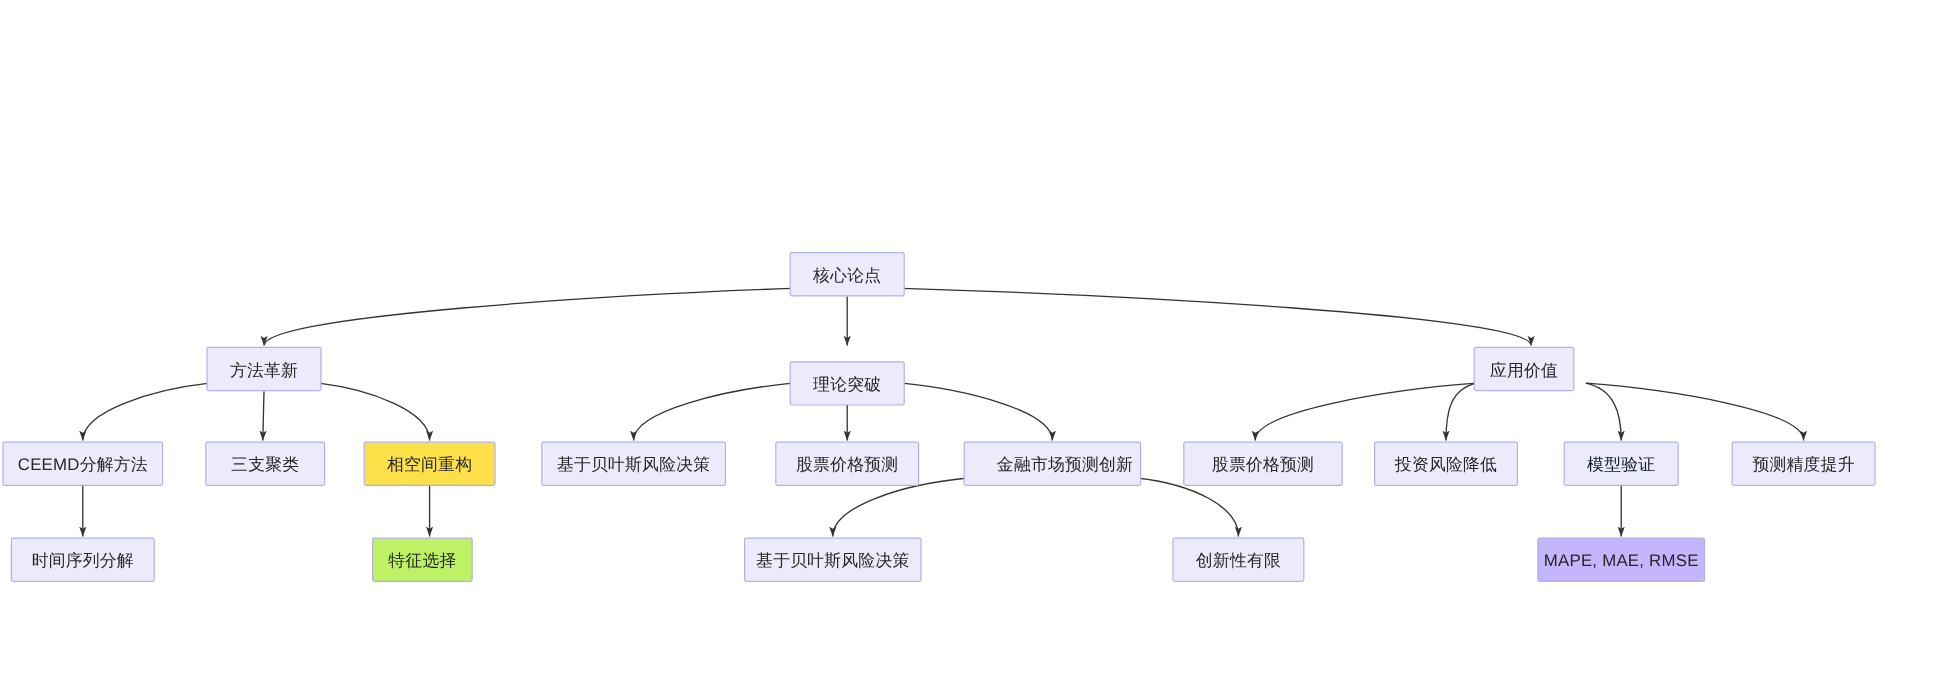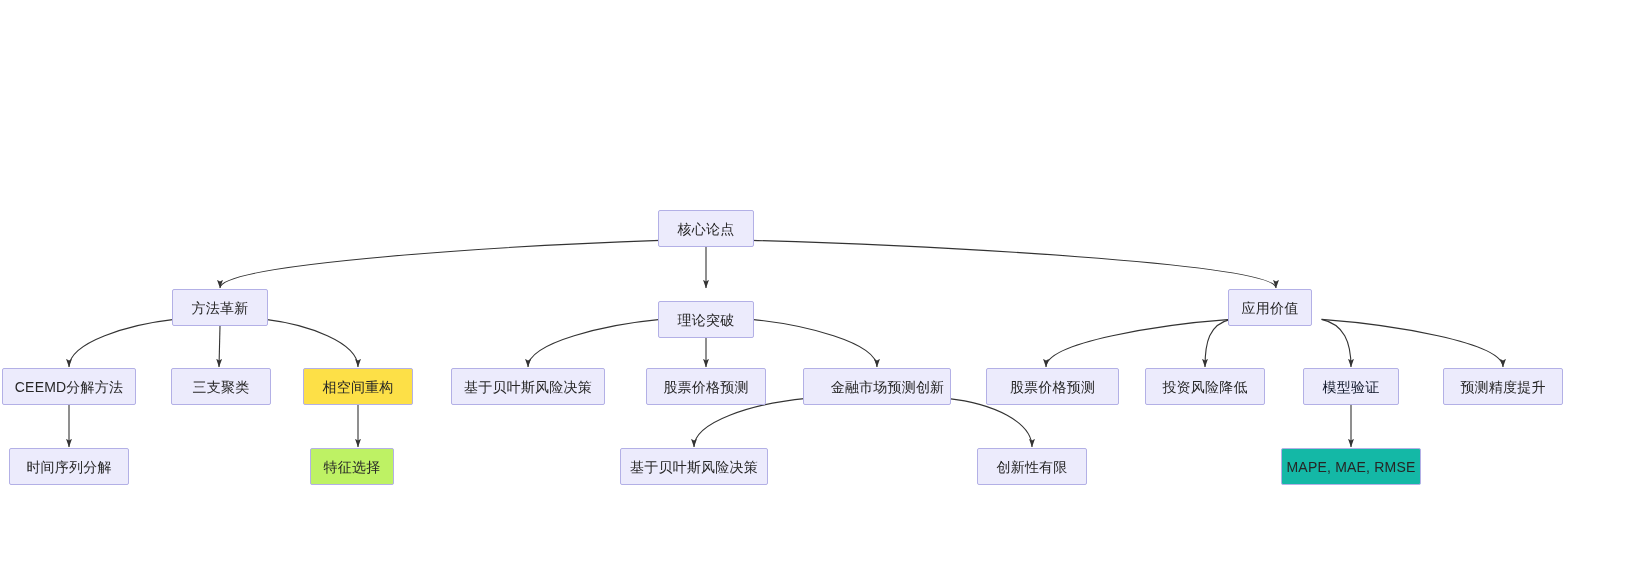--- a/index.html
+++ b/index.html
@@ -127,17 +127,17 @@
       </div>
       <div class="node" style="left: 310px; top: 448px; width: 84px; height: 37px; background: #bef264; border-color: rgb(179, 176, 230); color: rgb(38, 38, 38);">
         <span class="node-label">特征选择</span>
       </div>
       <div class="node" style="left: 620px; top: 448px; width: 148px; height: 37px; background: rgb(236, 235, 252); border-color: rgb(179, 176, 230); color: rgb(38, 38, 38);">
         <span class="node-label">基于贝叶斯风险决策</span>
       </div>
       <div class="node" style="left: 977px; top: 448px; width: 110px; height: 37px; background: rgb(236, 235, 252); border-color: rgb(179, 176, 230); color: rgb(38, 38, 38);">
         <span class="node-label">创新性有限</span>
       </div>
-      <div class="node" style="left: 1281px; top: 448px; width: 140px; height: 37px; background: #14b8a6; border-color: rgb(179, 176, 230); color: rgb(38, 38, 38); text-align: center;">
+      <div class="node" style="left: 1281px; top: 448px; width: 140px; height: 37px; background: #c4b5fd; border-color: rgb(179, 176, 230); color: rgb(38, 38, 38); text-align: center;">
         <span class="node-label">MAPE, MAE, RMSE</span>
       </div>
     </div>
 </div>
 
 </body></html>

